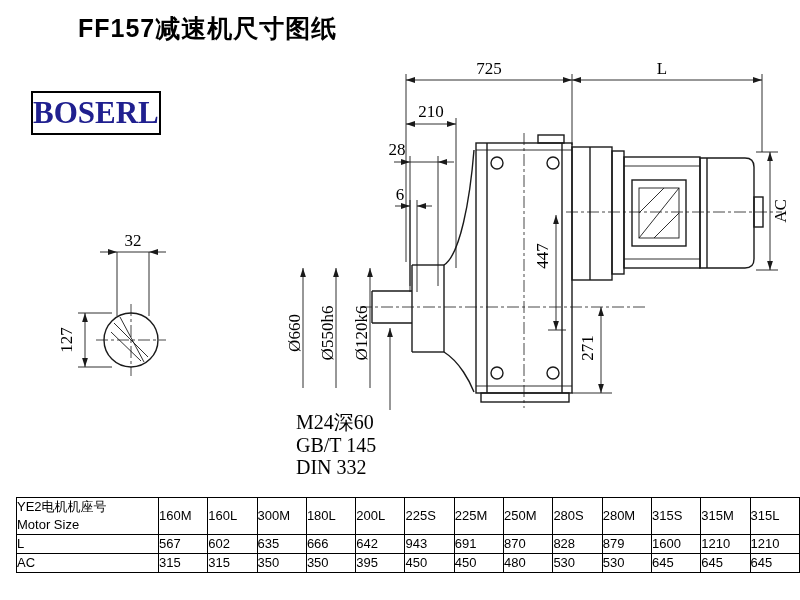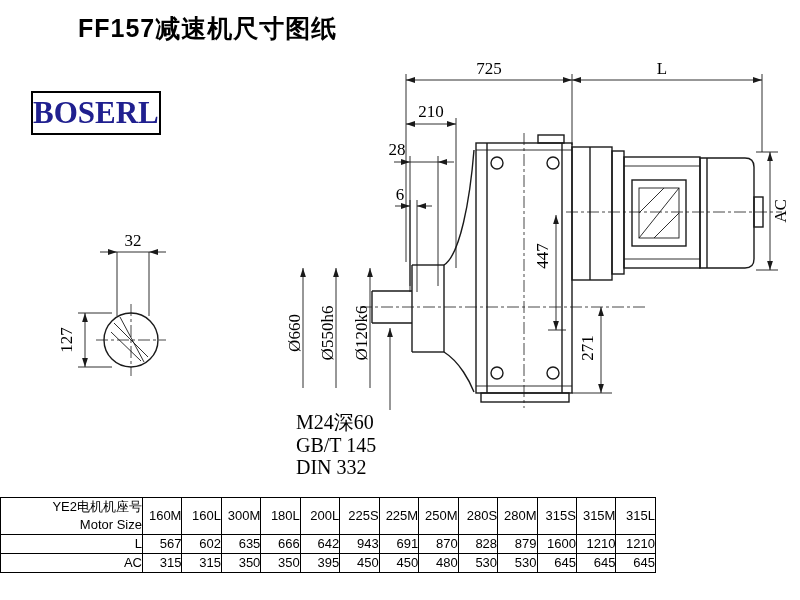--- a/index.html
+++ b/index.html
@@ -10,22 +10,22 @@
   .logo-box{position:absolute;left:31px;top:83px;border:2px solid #000;padding:0 0;
         font-family:"Liberation Serif",serif;font-size:31px;font-weight:bold;
         line-height:40px;white-space:nowrap;margin-top:8px;}
   .drawing-svg{position:absolute;left:0;top:0;}
   .obj{fill:none;stroke:#1a1a1a;stroke-width:1.4;}
   .thin{fill:none;stroke:#1a1a1a;stroke-width:0.9;}
   .dim{fill:none;stroke:#1a1a1a;stroke-width:0.9;}
   .cl{fill:none;stroke:#1a1a1a;stroke-width:0.8;stroke-dasharray:12 3 3 3;}
   .dtxt{font-family:"Liberation Serif",serif;font-size:17px;fill:#000;}
   .note{font-family:"Liberation Serif",serif;font-size:20px;fill:#000;}
-  .dim-table{position:absolute;left:0;top:497px;width:656px;border-collapse:collapse;
-        table-layout:fixed;background:#fff;font-size:13px;text-align:right;}
+  .dim-table{position:absolute;left:16px;top:497px;width:784px;border-collapse:collapse;
+        table-layout:fixed;background:#fff;font-size:13px;text-align:left;}
   .dim-table th,.dim-table td{border:1px solid #000;padding:0;font-weight:normal;
         height:18px;line-height:1.25;overflow:hidden;}
   .dim-table thead th{height:36px;}
   .label-col div{line-height:1.35;}
 </style>
 </head>
 <body>
 
 <div class="page">
 

